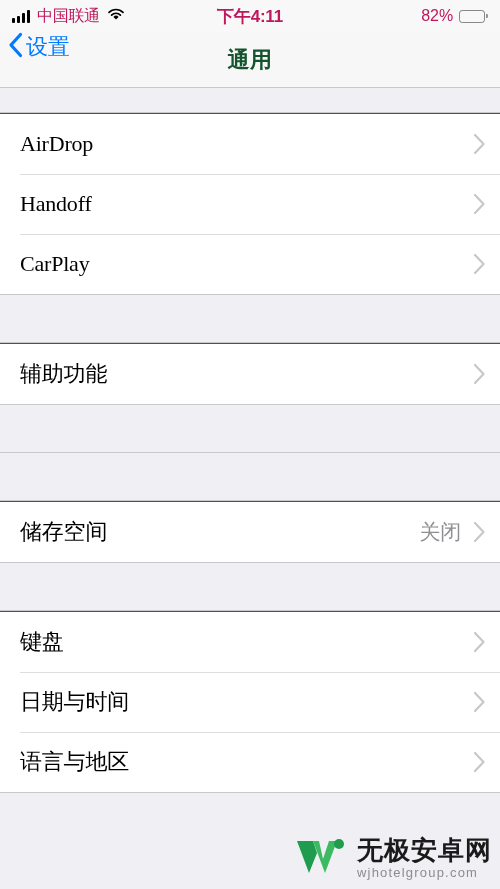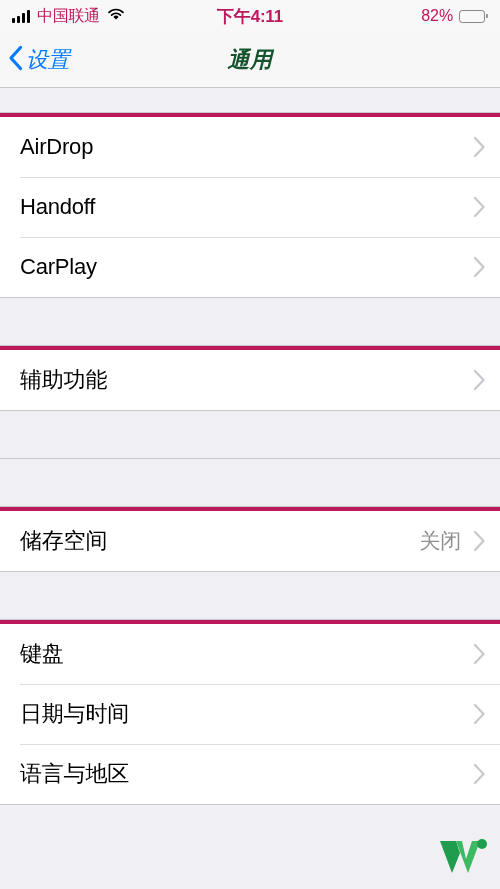--- a/index.html
+++ b/index.html
@@ -50,21 +50,21 @@
   .batt-fill{height:100%;background:#000;border-radius:1.4px;}
   .batt-cap{
     width:1.8px;height:4.6px;background:rgba(0,0,0,.4);
     border-radius:0 1px 1px 0;margin-left:1px;
   }
 
   
   .navbar{
     height:56px;background:#f7f7f7;
     border-bottom:1px solid #c8c7cc;
-    position:relative;display:flex;align-items:center;font-style:italic;
+    position:relative;display:flex;align-items:flex-start;
   }
   .backbtn{
     display:flex;align-items:center;gap:3px;
     padding-left:8px;color:#007aff;cursor:pointer;
     position:relative;z-index:2;
   }
   .back-label{font-size:22px;letter-spacing:-0.3px;}
   .nav-title{
     position:absolute;left:0;right:0;top:0;bottom:0;
     display:flex;align-items:center;justify-content:center;
@@ -73,22 +73,23 @@
   }
 
   
   .scroll{height:801px;overflow:hidden;background:#efeff4;}
   .gap{height:26px;background:#efeff4;
        border-bottom:1px solid #c8c7cc;}
   .gap.tall{height:48px;}
   .gap.first{height:25px;}
   .group{
     background:#6d28d9;
-    border-top:4px solid #be185d;
+    border-top:1px solid #be185d;
     border-bottom:1px solid #c8c7cc;
+    font-family:Liberation Serif, serif;
   }
   .row{
     height:60px;display:flex;align-items:center;
     padding:0 14px 0 20px;background:#fff;
     position:relative;cursor:pointer;
   }
   .row + .row::before{
     content:"";position:absolute;left:20px;right:0;top:0;
     height:1px;background:#c8c7cc;transform:scaleY(.6);
   }
@@ -248,13 +249,17 @@
   </div>
 
 <div class="watermark">
   <span>
     <svg width="56" height="46" viewBox="0 0 56 46">
       <path d="M4 8 L16 40 L24 20 L20 8 Z" fill="#1f9c4d"></path>
       <path d="M20 8 L32 40 L44 8 L36 8 L30 26 L26 8 Z" fill="#3cba62"></path>
       <circle cx="46" cy="11" r="5" fill="#1f9c4d"></circle>
     </svg>
   </span>
+  <span class="wm-text">
+    <span class="wm-title">无极安卓网</span>
+    <span class="wm-sub">wjhotelgroup.com</span>
+  </span>
 </div>
 
 </body></html>

